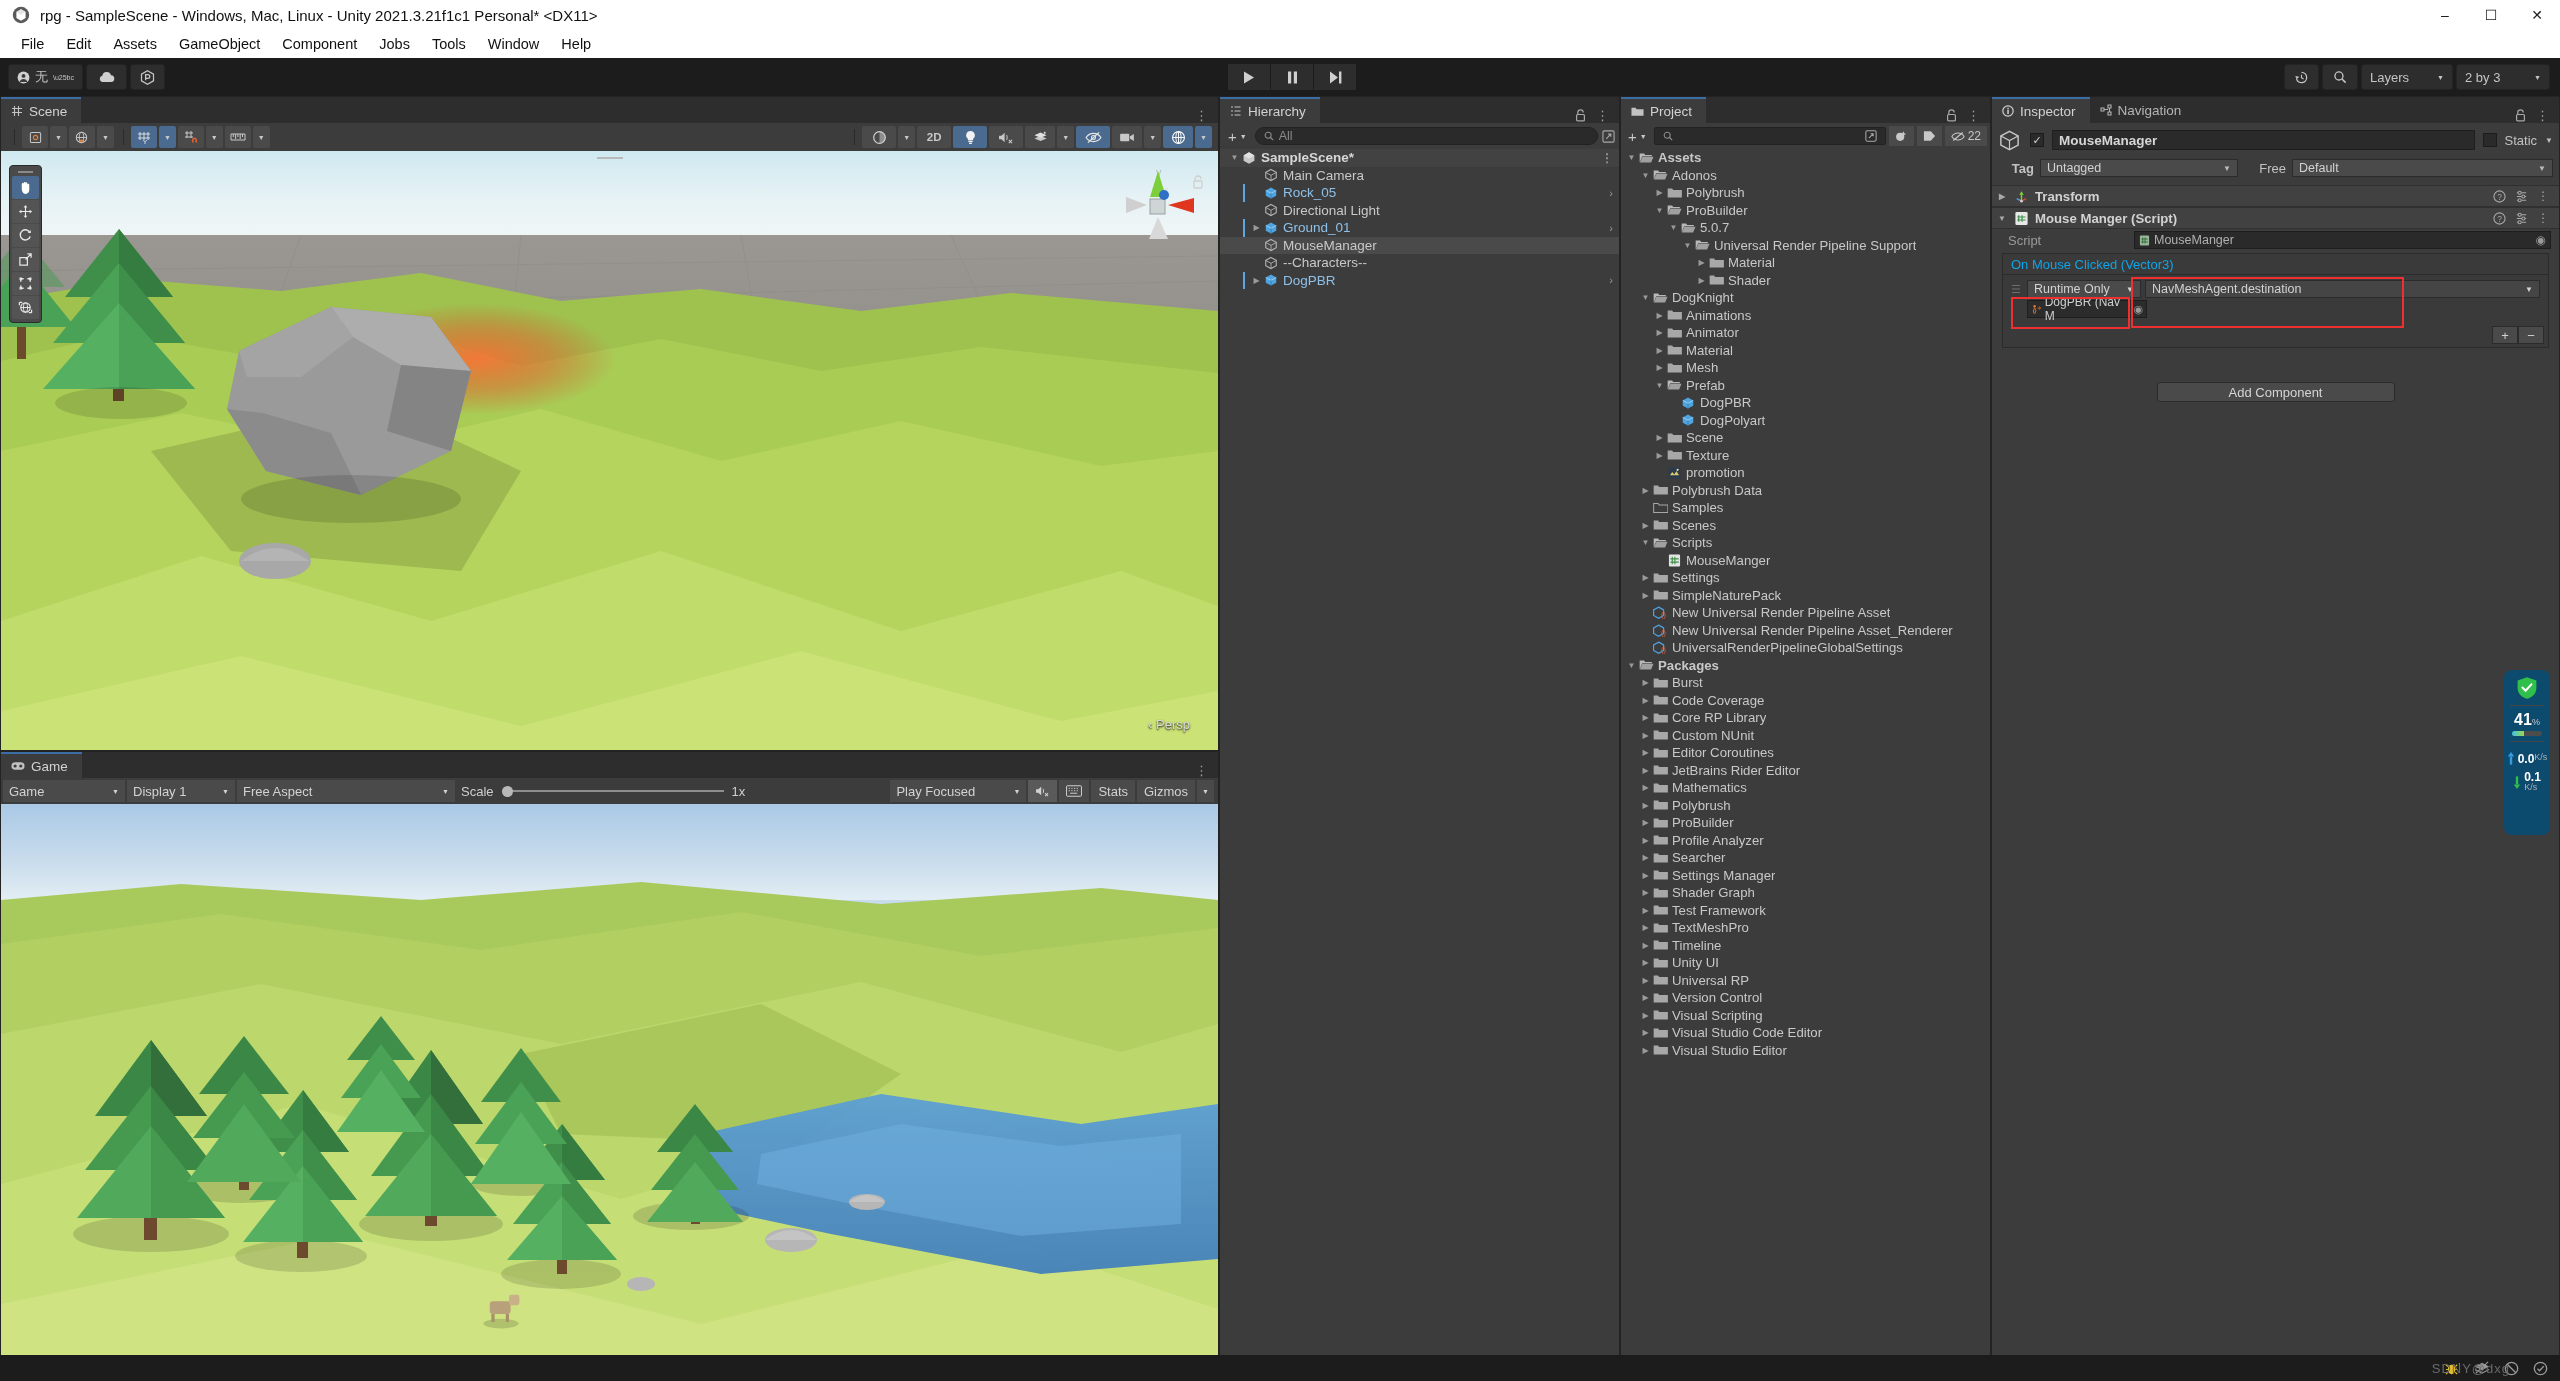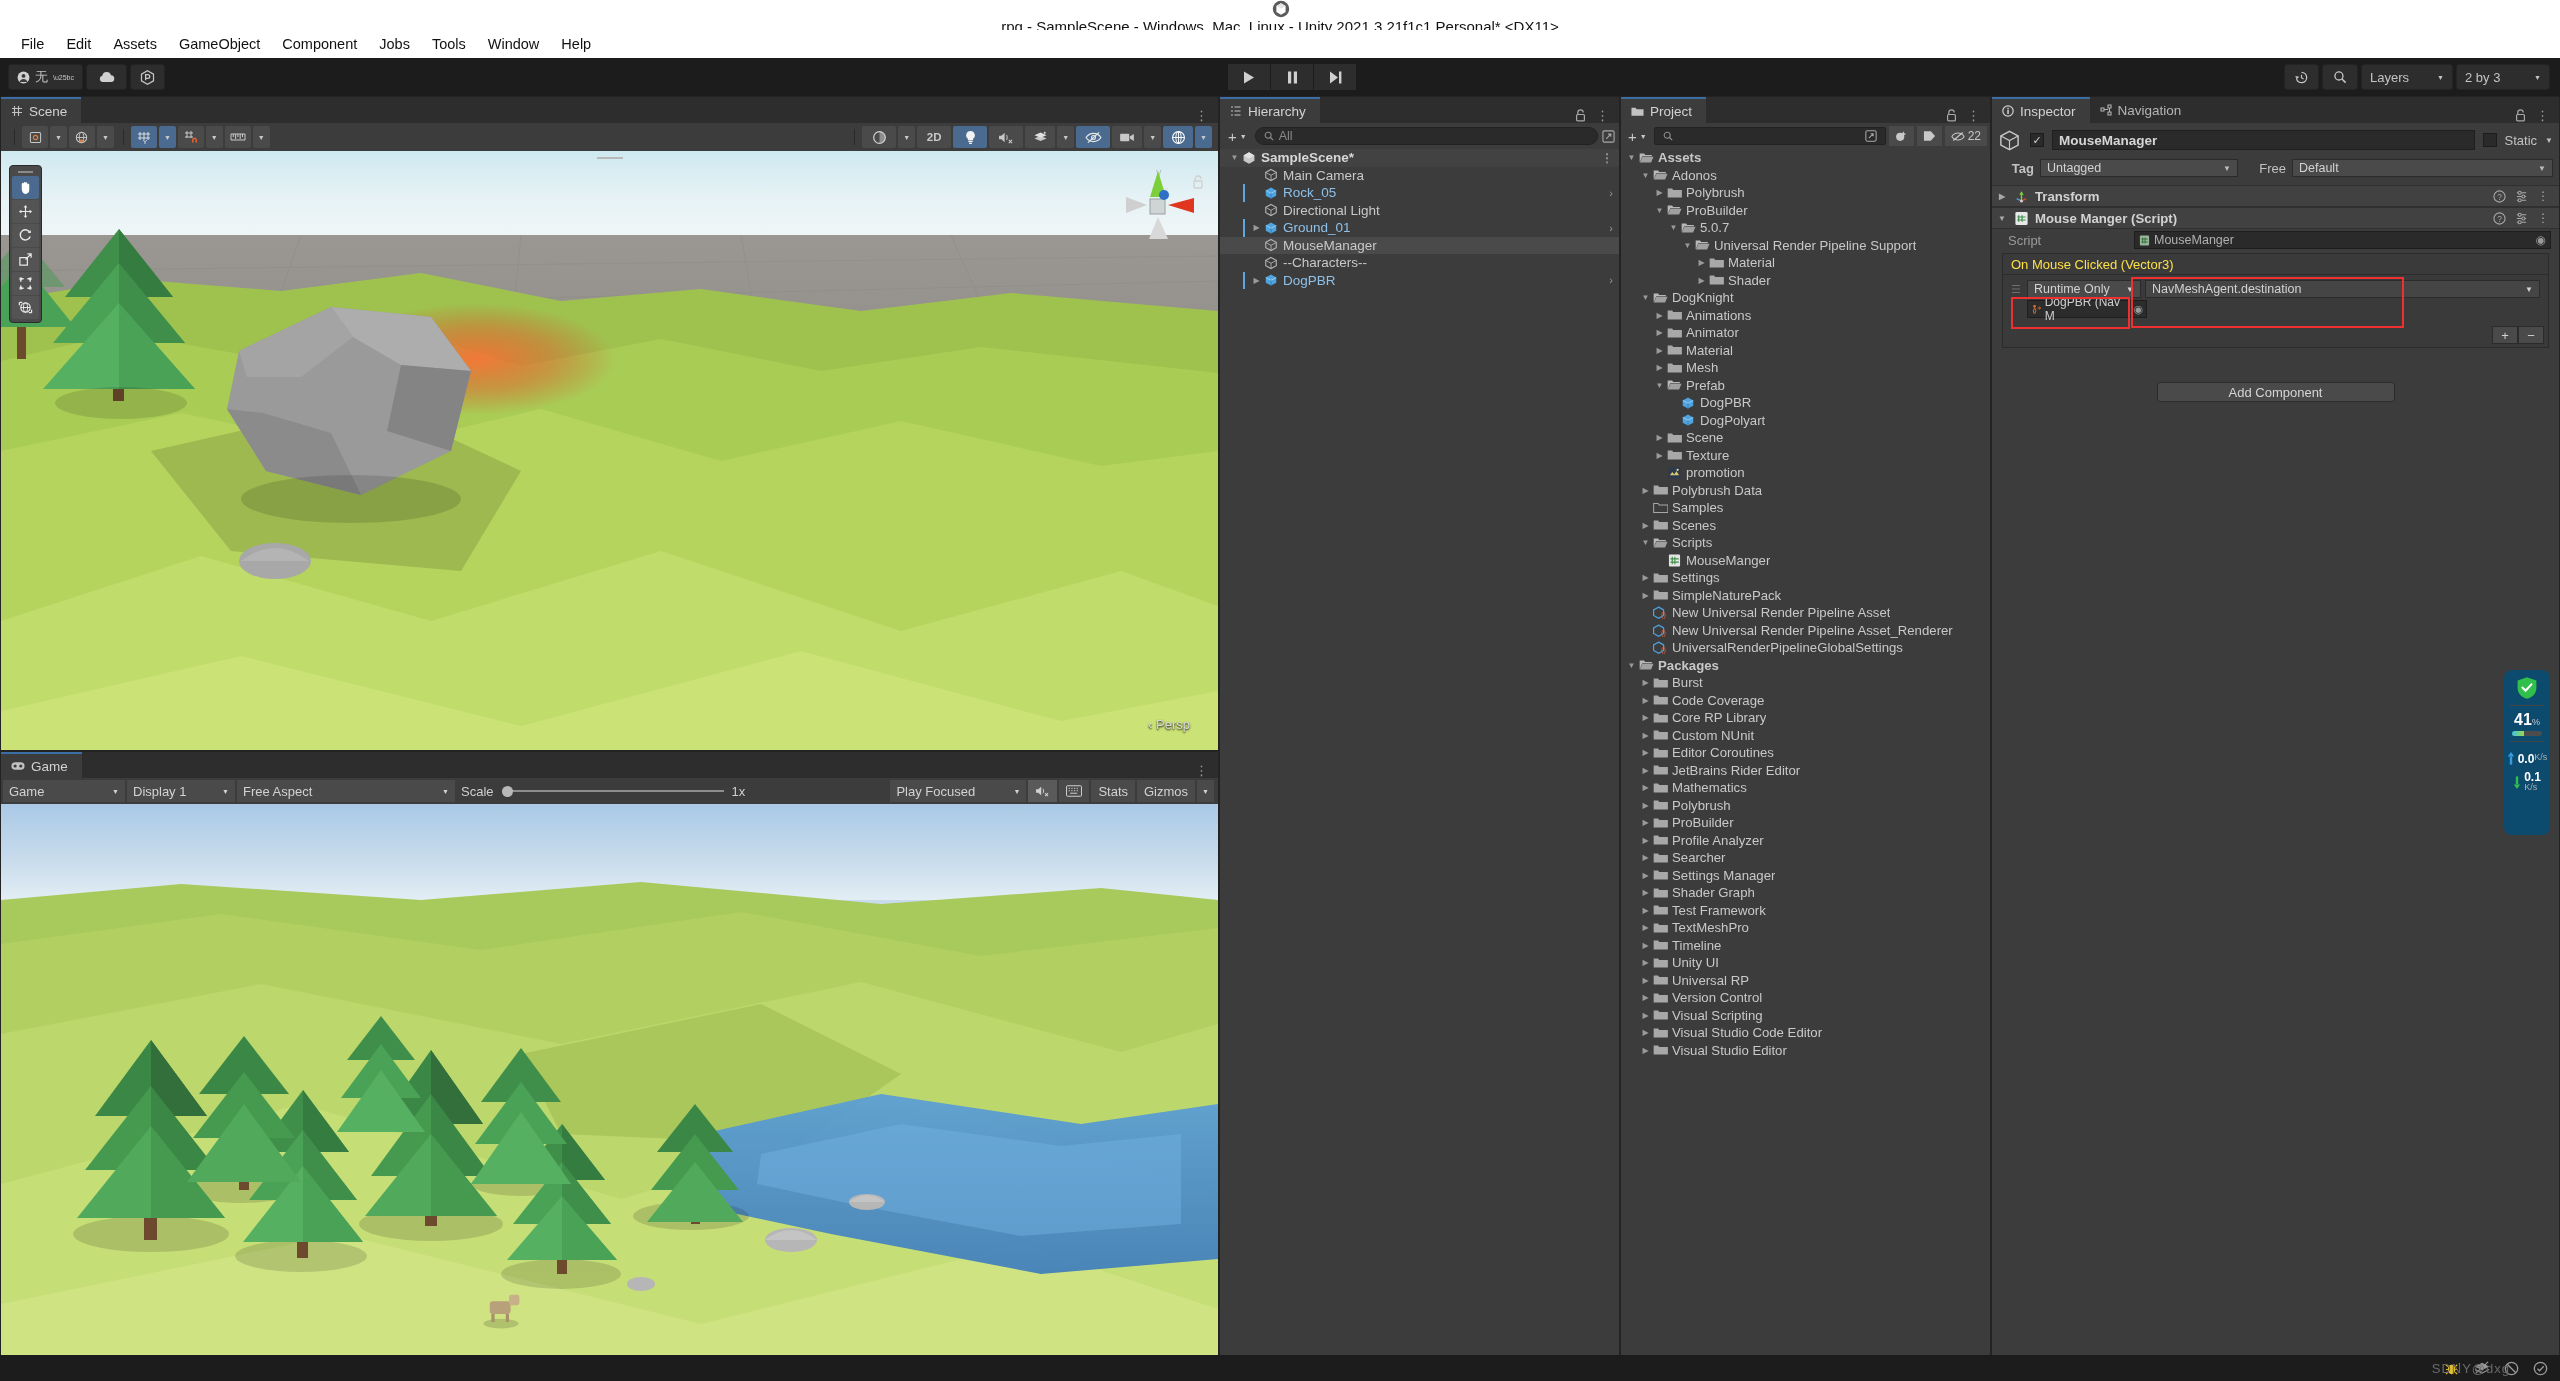--- a/index.html
+++ b/index.html
@@ -3,21 +3,21 @@
 <meta charset="utf-8">
 <title>Unity Editor</title>
 <style>
   * { box-sizing: border-box; margin:0; padding:0; }
   html,body { width:2560px; height:1381px; overflow:hidden; background:#383838;
     font-family:"Liberation Sans", sans-serif; }
   body { position:relative; }
 
   
   #titlebar { position:absolute; left:0; top:0; width:2560px; height:30px;
-    background:#ffffff; display:flex; align-items:center;flex-direction:column; }
+    background:#ffffff; display:flex; align-items:center; }
   #titlebar .tb-icon { width:22px; height:22px; margin-left:10px; margin-right:8px;
     display:flex; align-items:center; justify-content:center; }
   #titlebar .tb-title { font-size:15px; color:#111; }
   #titlebar .tb-btns { margin-left:auto; display:flex; height:30px; }
   #titlebar .tb-btn { width:46px; height:30px; display:flex; align-items:center;
     justify-content:center; color:#222; font-size:14px; }
 
   
   #menubar { position:absolute; left:0; top:30px; width:2560px; height:28px;
     background:#ffffff; display:flex; align-items:center; padding-left:10px; }
@@ -139,21 +139,21 @@
   .comp-header .rightico { margin-left:auto; display:flex; gap:9px; align-items:center;
     color:#aaa; font-size:12px; font-weight:normal; padding-right:6px; }
   .prop-row { height:22px; display:flex; align-items:center; padding:0 8px 0 16px;
     font-size:13px; color:#c2c2c2; gap:8px; }
   .objfield { flex:1; height:18px; background:#2a2a2a; border:1px solid #1e1e1e;
     display:flex; align-items:center; padding:0 4px; gap:4px; color:#b0b0b0;
     font-size:12.5px; }
   .objfield .pick { margin-left:auto; color:#9a9a9a; font-size:12px; }
   .event-box { margin:2px 10px 0 10px; border:1px solid #2b2b2b; background:#3a3a3a; }
   .event-title { height:20px; display:flex; align-items:center; padding:0 8px;
-    font-size:13px; color:#fde047; }
+    font-size:13px; color:#0ea5e9; }
   .event-body { border-top:1px solid #2b2b2b; padding:4px 8px 4px 8px; position:relative; }
   .ev-line { display:flex; align-items:center; gap:4px; height:20px; }
   .ev-grip { width:12px; color:#6e6e6e; font-size:11px; }
   .ev-dd { width:114px; height:18px; background:#4a4a4a; border:1px solid #2b2b2b;
     display:flex; align-items:center; padding:0 6px; font-size:12.5px; color:#d2d2d2; }
   .ev-dd .caret { margin-left:auto; font-size:8px; }
   .ev-fn { flex:1; height:18px; background:#454545; border:1px solid #2b2b2b;
     display:flex; align-items:center; padding:0 6px; font-size:12.5px; color:#d2d2d2; }
   .ev-fn .caret { margin-left:auto; font-size:8px; }
   .ev-obj { width:120px; height:18px; background:#2c2c2c; border:1px solid #1e1e1e;

